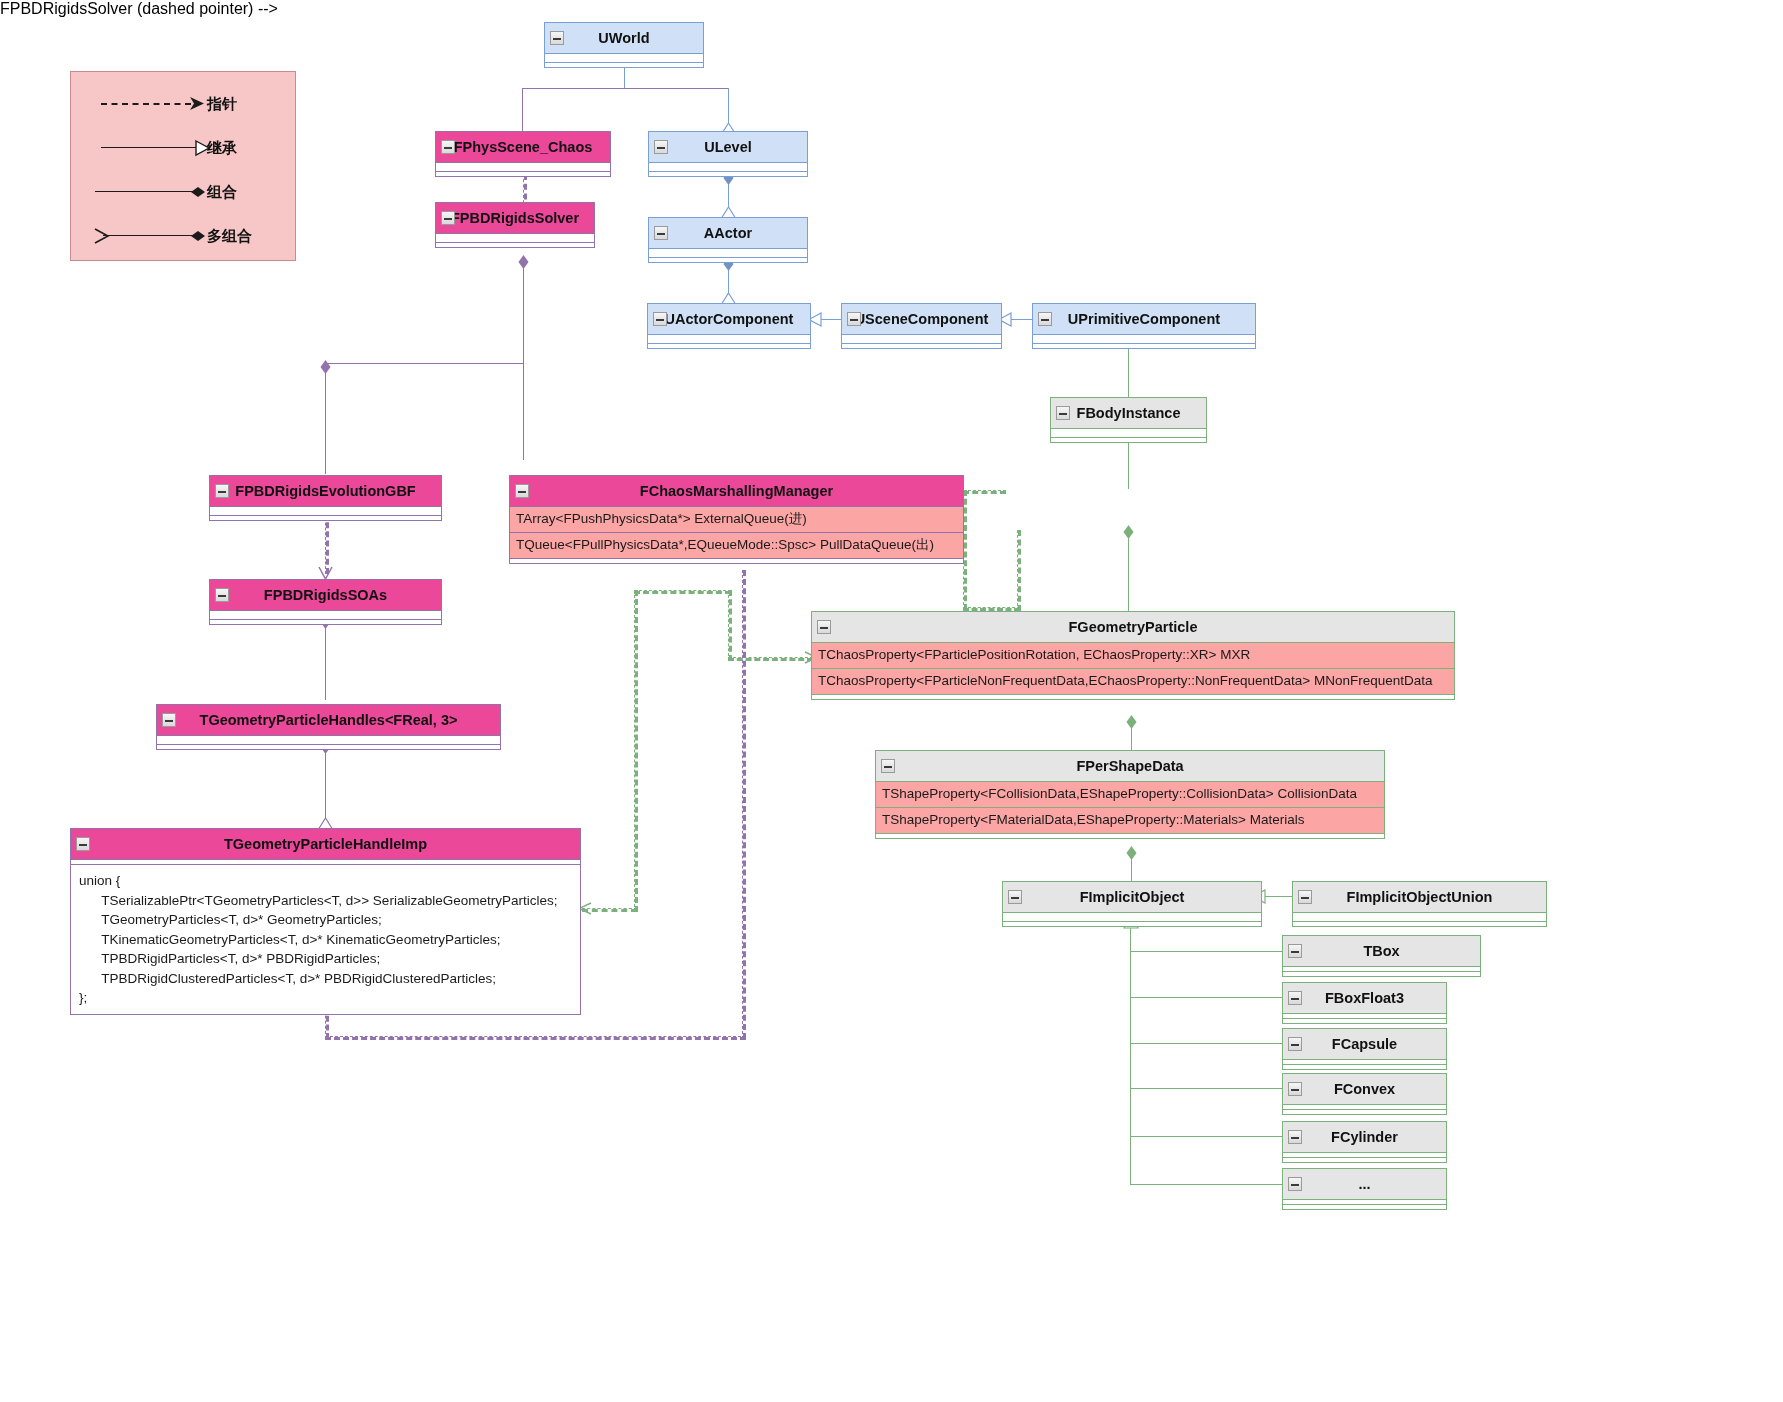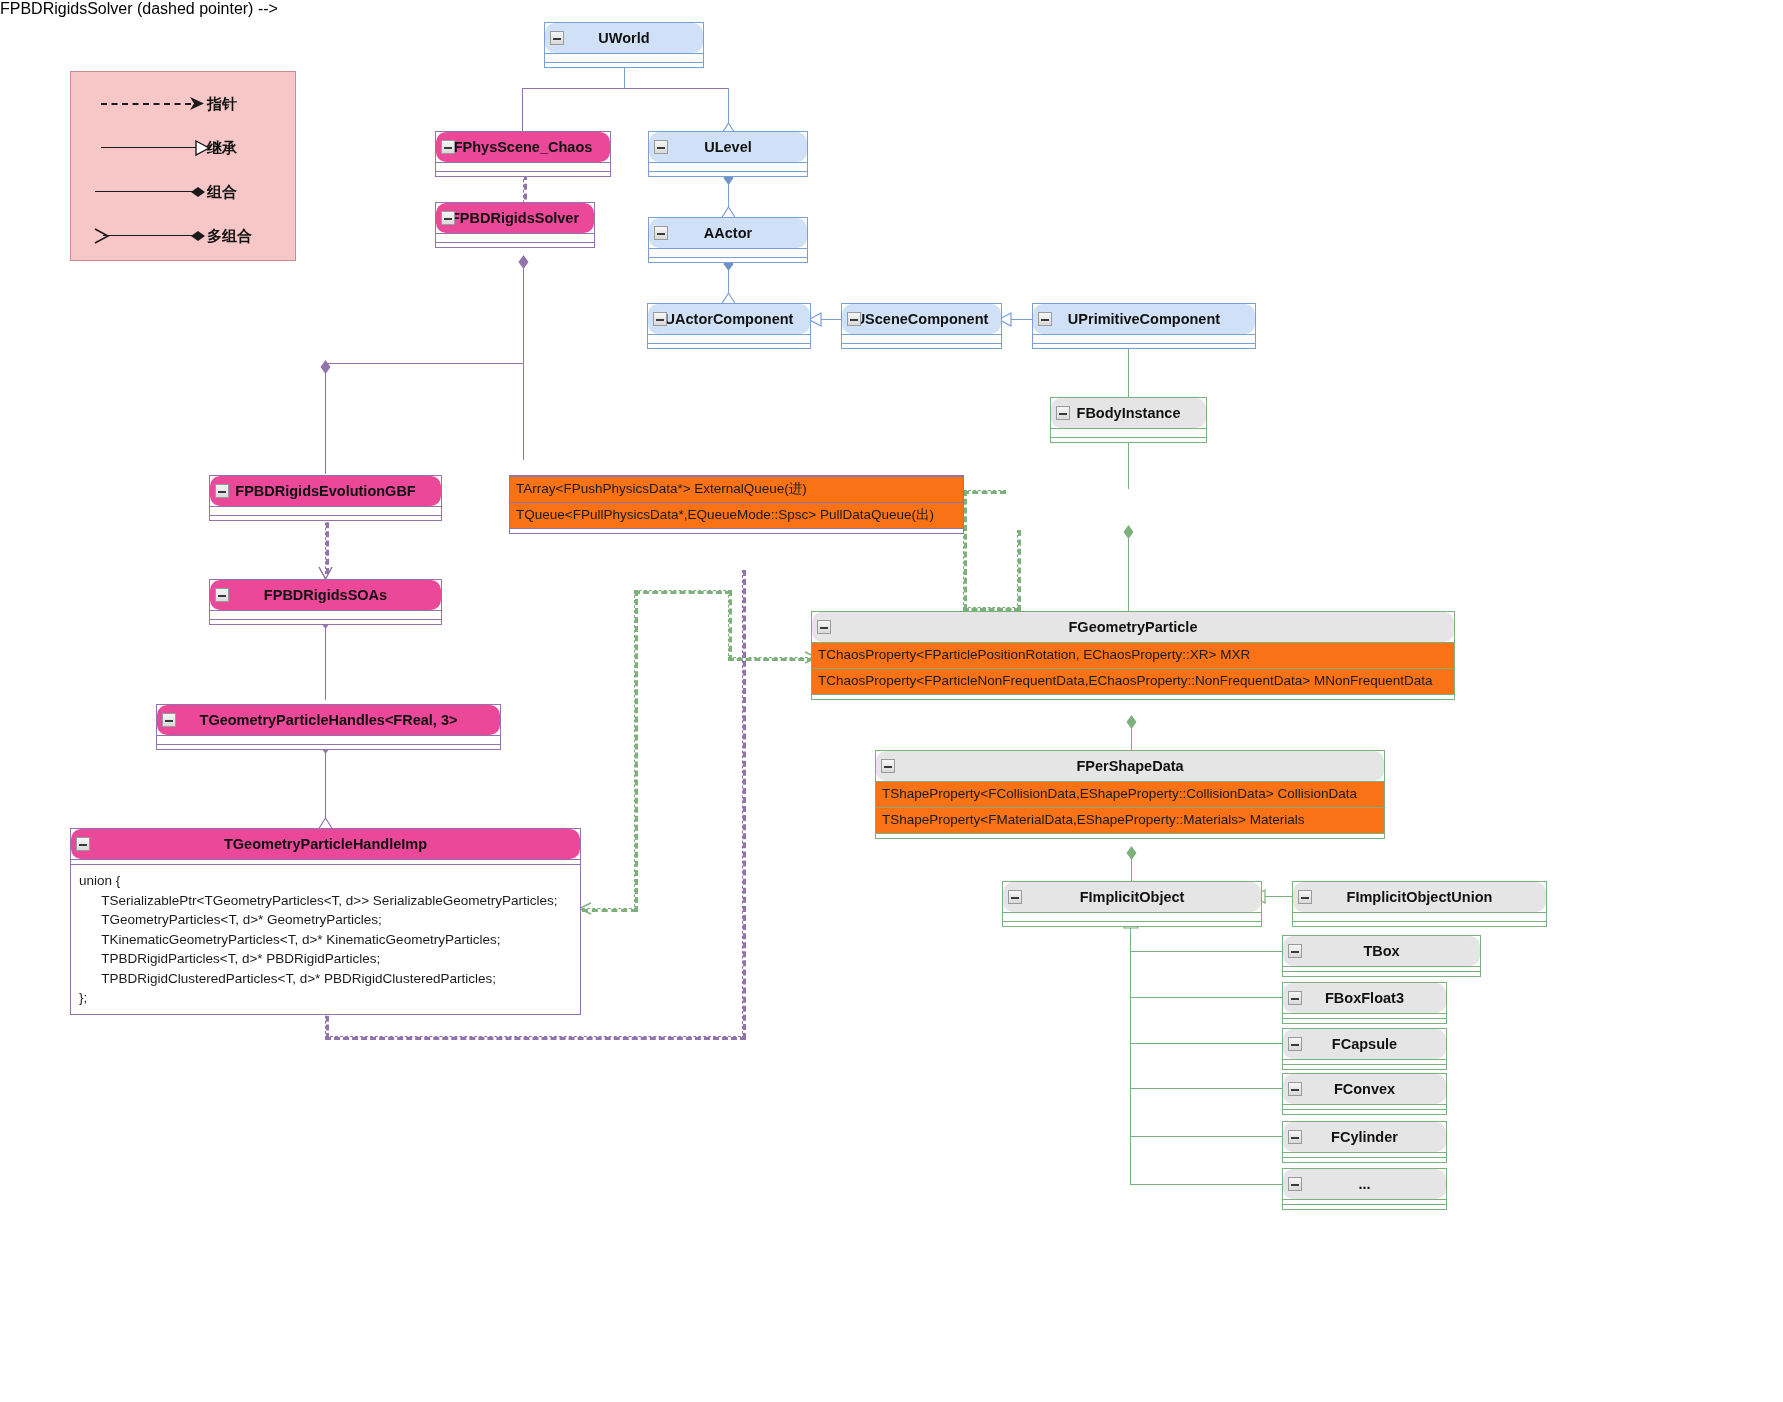--- a/index.html
+++ b/index.html
@@ -2,29 +2,29 @@
 <html><head>
 <meta charset="utf-8">
 <style>
   html,body{margin:0;padding:0;background:#ffffff;}
   body{font-family:"Liberation Sans","DejaVu Sans",sans-serif;}
   #canvas{position:relative;width:1783px;height:1402px;overflow:hidden;background:#fff;}
 
   
   .node{position:absolute;box-sizing:border-box;border:1px solid #8e6fa8;background:#fff;}
   .node .hdr{position:relative;height:30px;display:flex;align-items:center;justify-content:center;
-             font-weight:bold;font-size:14.5px;color:#111;box-sizing:border-box;border-radius:10px;}
+             font-weight:bold;font-size:14.5px;color:#111;box-sizing:border-box;}
   .node .hdr .ttl{pointer-events:none;padding:0 26px;white-space:nowrap;}
   .node .ico{position:absolute;left:5px;top:50%;transform:translateY(-50%);
              width:14px;height:14px;box-sizing:border-box;border:1px solid #9a9a9a;
              background:linear-gradient(#f6f6f6,#d9d9d9);display:block;}
   .node .ico:before{content:"";position:absolute;left:2px;right:2px;top:6px;height:2px;background:#3a3a3a;}
   .node .rows{border-top:1px solid #8e6fa8;}
   .node .row{border-bottom:1px solid #8e6fa8;padding:4px 6px;font-size:13.5px;color:#1a1a1a;
-             white-space:nowrap;background:#f97316;line-height:1.25;}
+             white-space:nowrap;background:#fca5a5;line-height:1.25;}
   .node .row:last-child{border-bottom:none;}
   .node .foot{height:9px;border-top:1px solid #8e6fa8;box-sizing:border-box;}
   .node .foot2{height:5px;border-top:1px solid #8e6fa8;box-sizing:border-box;}
 
   
   .purple{border-color:#9273ab;}
   .purple .hdr{background:#ec4899;}
   .purple .rows,.purple .row{border-color:#9273ab;}
   .purple .foot,.purple .foot2{border-color:#9273ab;background:#fff;}
 
@@ -343,20 +343,24 @@
   <div class="node purple" style="left:209px;top:475px;width:233px">
     <div class="hdr">
       <span class="ico"></span>
       <span class="ttl">FPBDRigidsEvolutionGBF</span>
     </div>
     <div class="foot"></div>
     <div class="foot2"></div>
   </div>
 
   <div class="node purple" style="left:509px;top:475px;width:455px">
+    <div class="hdr">
+      <span class="ico"></span>
+      <span class="ttl">FChaosMarshallingManager</span>
+    </div>
     <div class="rows">
       <div class="row">TArray&lt;FPushPhysicsData*&gt; ExternalQueue(进)</div>
       <div class="row">TQueue&lt;FPullPhysicsData*,EQueueMode::Spsc&gt; PullDataQueue(出)</div>
     </div>
     <div class="foot2"></div>
   </div>
 
 
   <div class="node purple" style="left:209px;top:579px;width:233px">
     <div class="hdr">

